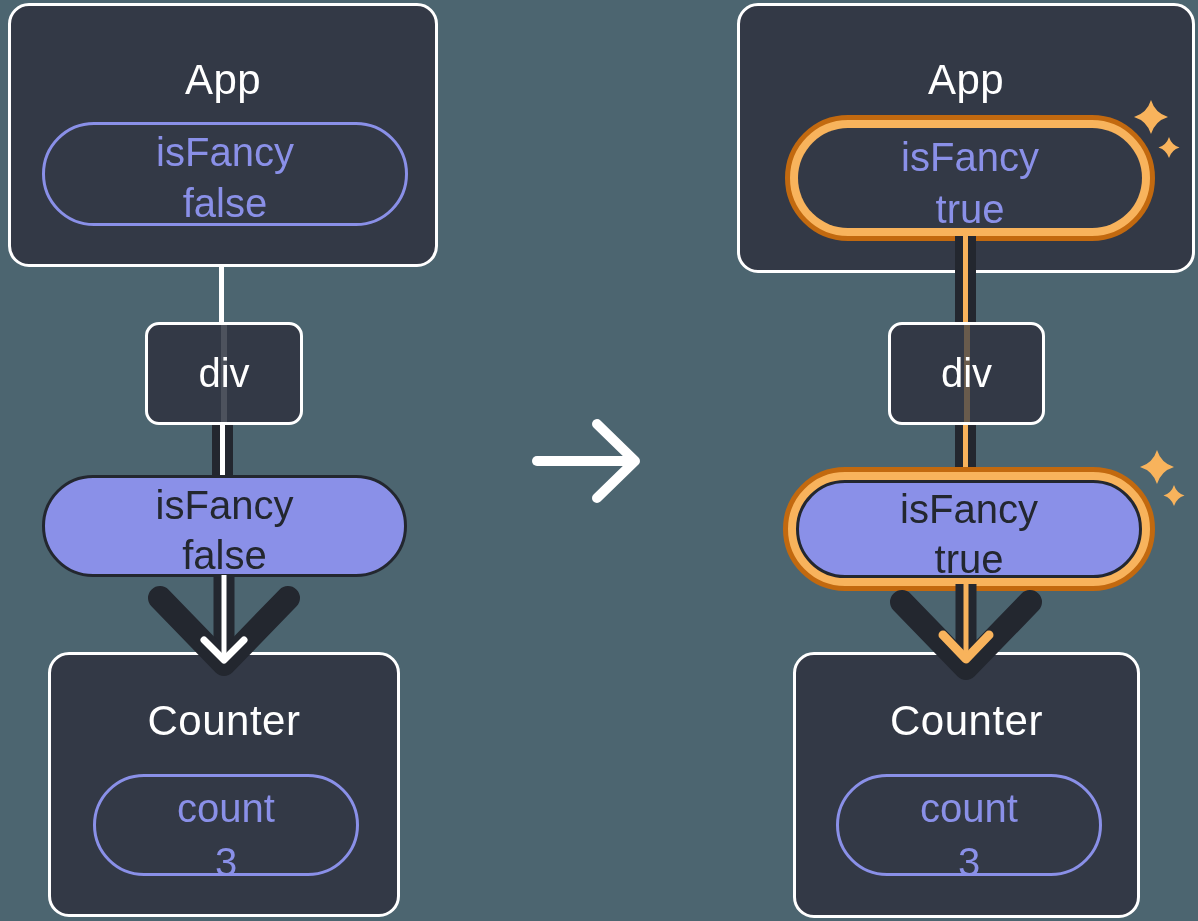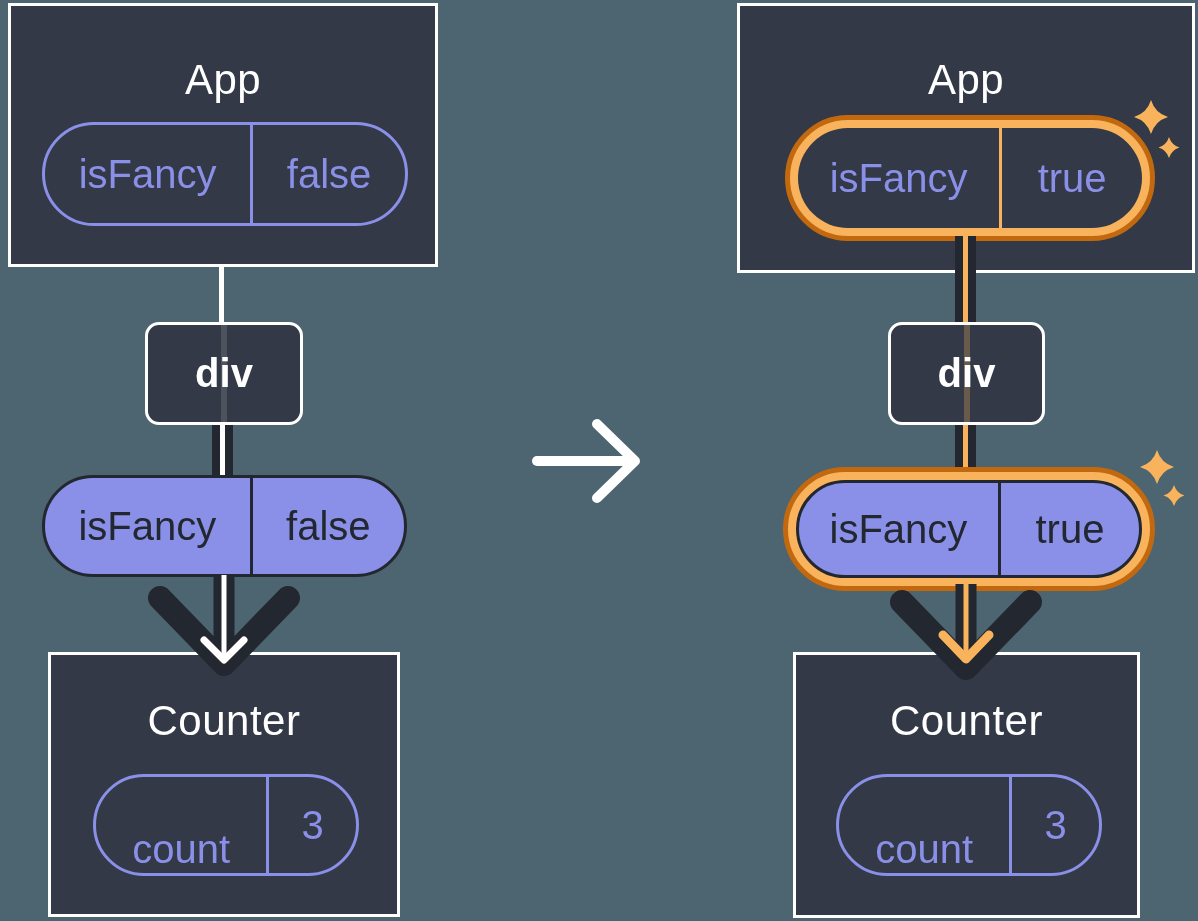--- a/index.html
+++ b/index.html
@@ -16,47 +16,47 @@
   }
   *{margin:0;padding:0;box-sizing:border-box;}
   html,body{width:1198px;height:921px;overflow:hidden;}
   body{font-family:"Liberation Sans", sans-serif;background:var(--background);}
   .stage{position:relative;width:1198px;height:921px;background:var(--background);}
 
   .node-box{
     position:absolute;
     background:var(--box-fill);
     border:3px solid var(--box-border);
-    border-radius:0;
+    border-radius:21px;
   }
   .node-title{
     position:absolute;left:0;right:0;text-align:center;
     color:var(--white);font-size:42px;font-weight:500;letter-spacing:0.5px;
   }
 
   
   .pill{
     position:absolute;display:flex;align-items:stretch;
-    border-radius:999px;overflow:hidden;
+    border-radius:999px;overflow:hidden;flex-direction:column;
   }
   .pill .cell{
     display:flex;align-items:center;justify-content:center;
     font-size:40px;font-weight:400;
   }
   .pill .divider{width:3px;}
   .pill.outline{border:3px solid var(--purple);background:transparent;}
   .pill.outline .cell{color:var(--purple);}
   .pill.outline .divider{background:var(--purple);}
   .pill.solid{border:3px solid var(--dark);background:var(--purple);}
   .pill.solid .cell{color:var(--dark);}
   .pill.solid .divider{background:var(--dark);}
 
   .split-57 .cell.name{flex:0 0 57%;}
   .split-585 .cell.name{flex:0 0 58.5%;}
-  .split-65 .cell.name{flex:0 0 65.5%;margin-top:48px;}
+  .split-65 .cell.name{flex:0 0 65.5%;}
   .cell.value{flex:1 1 auto;}
   .bold-val{font-weight:normal;}
 
   
   .highlight-ring{
     position:absolute;
     border:5px solid var(--orange-dark);
     background:var(--orange-light);
     border-radius:999px;
     padding:8px;
@@ -72,21 +72,21 @@
   .shaft .core{width:5px;height:100%;}
   .core.white{background:var(--white);}
   .core.orange{background:var(--orange-light);}
 
   .div-box{
     position:absolute;background:var(--box-fill);
     border:3px solid var(--box-border);border-radius:14px;
     display:flex;align-items:center;justify-content:center;
   }
   .div-box .ghost-line{position:absolute;top:0;bottom:0;left:50%;width:6px;transform:translateX(-50%);}
-  .div-box .label{position:relative;color:var(--white);font-size:40px;font-weight:bold;}
+  .div-box .label{position:relative;color:var(--white);font-size:40px;}
 
   svg{position:absolute;overflow:visible;}
   .z1{z-index:1}.z2{z-index:2}.z3{z-index:3}.z4{z-index:4}.z5{z-index:5}
 </style>
 </head>
 <body>
 
 <div class="stage">
 
   <div class="node-box z1" style="left:8px;top:3px;width:430px;height:264px;">

